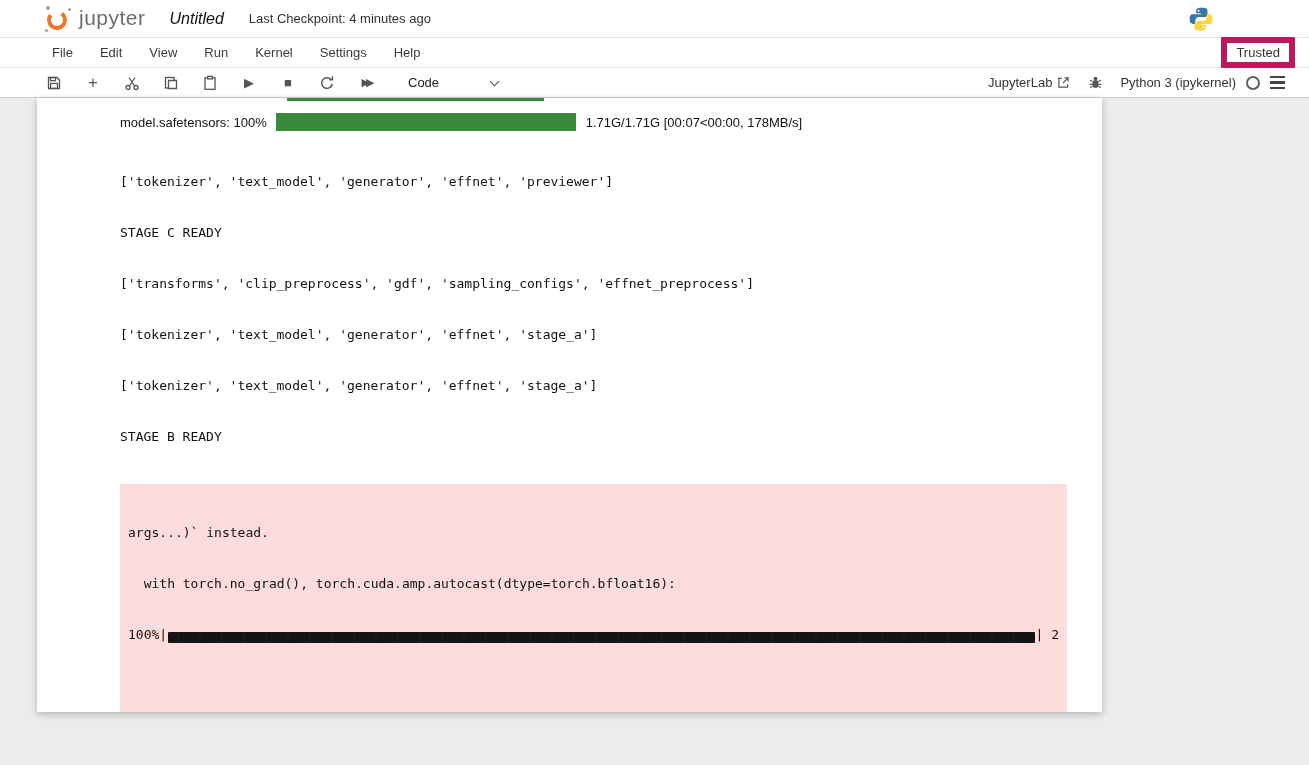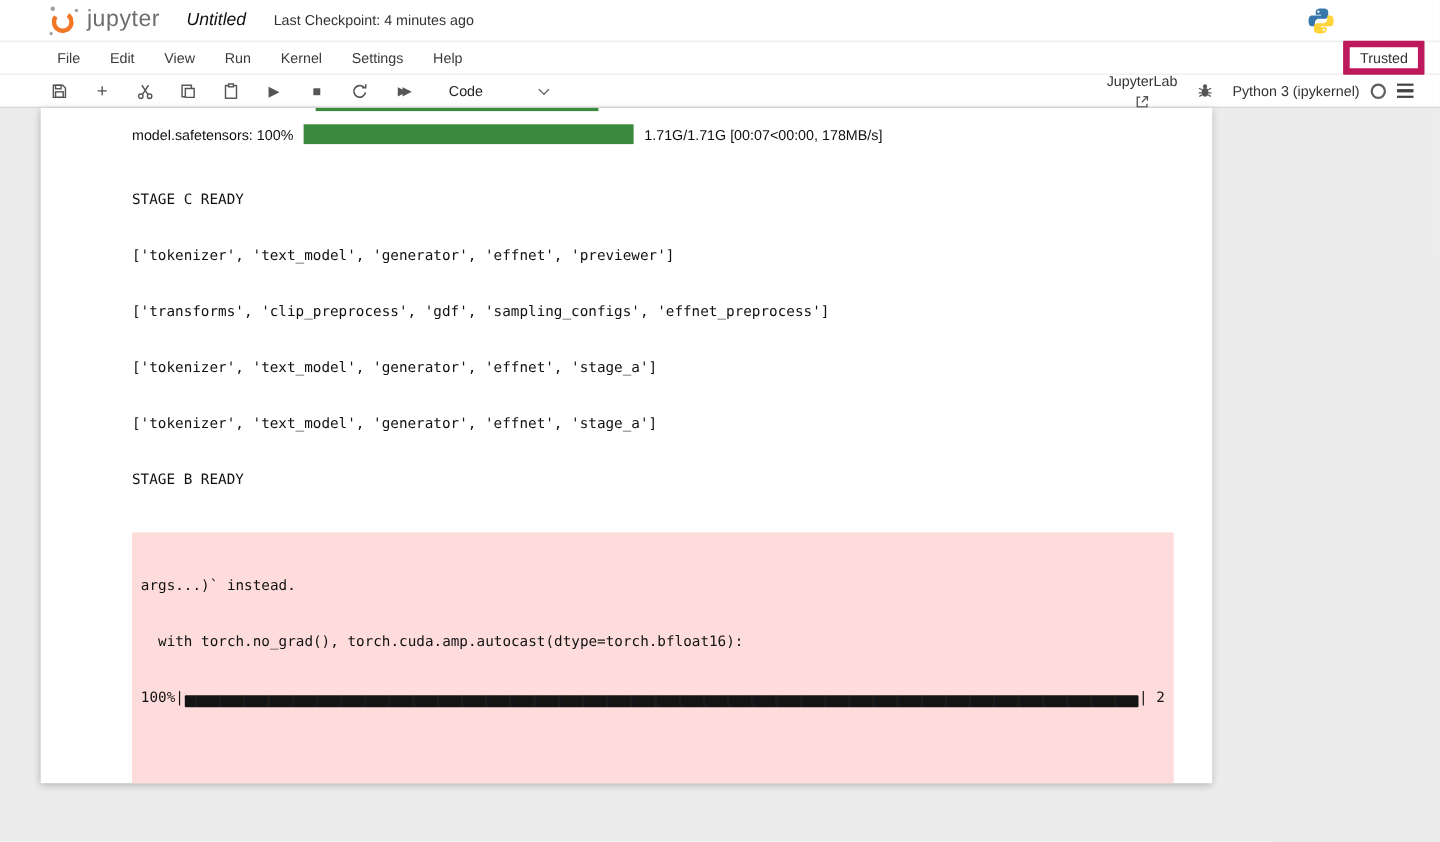--- a/index.html
+++ b/index.html
@@ -45,21 +45,21 @@
   .toolbar {
     height:30px; background:#fff; border-bottom:1px solid #cfcfcf;
     display:flex; align-items:center; padding:0 24px 0 45px; gap:21px;
     font-size:13px; color:#555;
   }
   .tb-icon { width:18px; height:18px; display:flex; align-items:center; justify-content:center; color:#555; }
   .tb-glyph { font-size:13px; color:#555; }
   .celltype-select { display:flex; align-items:center; gap:52px; margin-left:12px; color:#222; }
   .chev { width:7px; height:7px; border-right:1.6px solid #555; border-bottom:1.6px solid #555; transform:rotate(45deg); margin-top:-3px; }
   .tb-right { margin-left:auto; display:flex; align-items:center; gap:16px; }
-  .jlab-link { display:flex; align-items:center; gap:5px; color:#333;flex-direction:column; }
+  .jlab-link { display:flex; align-items:center; gap:5px; color:#333; }
   .kernel-group { display:flex; align-items:center; gap:10px; color:#333; }
   .kernel-circle { width:14px; height:14px; border:2px solid #5f5f5f; border-radius:50%; }
   .burger { display:flex; flex-direction:column; gap:3px; }
   .burger i { display:block; width:15px; height:2.4px; background:#444; }
   
   .content { position:relative; height:665px; }
   .nb-panel {
     position:absolute; left:37px; top:0; width:1065px; height:614px;
     background:#fff; box-shadow:0 2px 7px rgba(0,0,0,.25);
     overflow:hidden;
@@ -189,22 +189,22 @@
 
     <div class="out-area">
 
       <div class="dl-row">
         <span>model.safetensors: 100%</span>
         <span class="dl-bar"></span>
         <span>1.71G/1.71G [00:07&lt;00:00, 178MB/s]</span>
       </div>
 
       <div class="mono stdout">
+        <div>['tokenizer', 'text_model', 'generator', 'effnet', 'previewer']</div>
         <div>STAGE C READY</div>
-        <div>['tokenizer', 'text_model', 'generator', 'effnet', 'previewer']</div>
         <div>['transforms', 'clip_preprocess', 'gdf', 'sampling_configs', 'effnet_preprocess']</div>
         <div>['tokenizer', 'text_model', 'generator', 'effnet', 'stage_a']</div>
         <div>['tokenizer', 'text_model', 'generator', 'effnet', 'stage_a']</div>
         <div>STAGE B READY</div>
       </div>
 
       <div class="warn-block mono">
         <div>args...)` instead.</div>
         <div>  with torch.no_grad(), torch.cuda.amp.autocast(dtype=torch.bfloat16):</div>
         <div class="tq-row">

